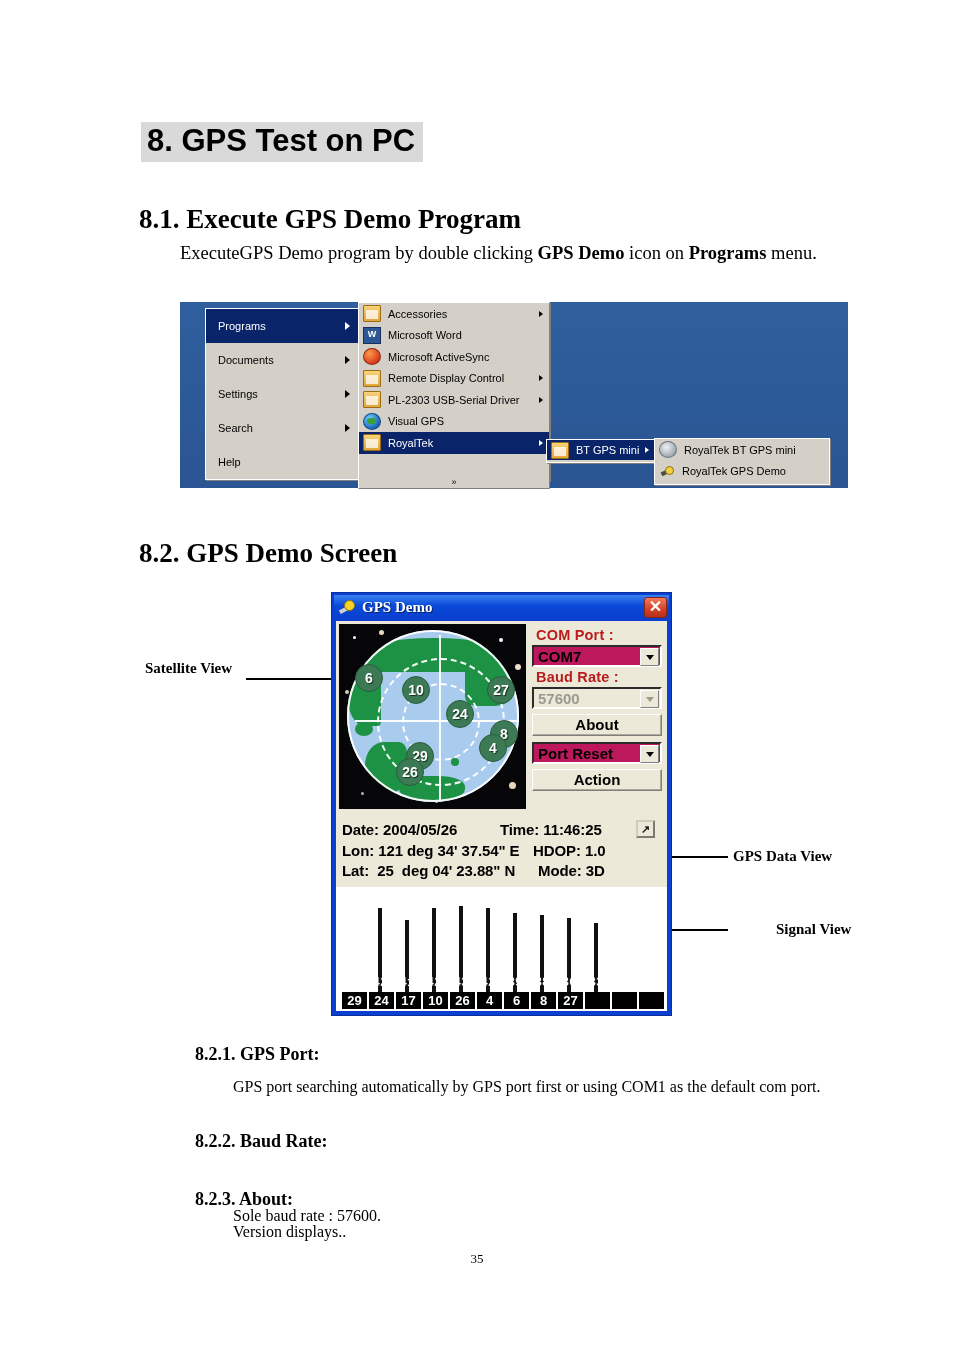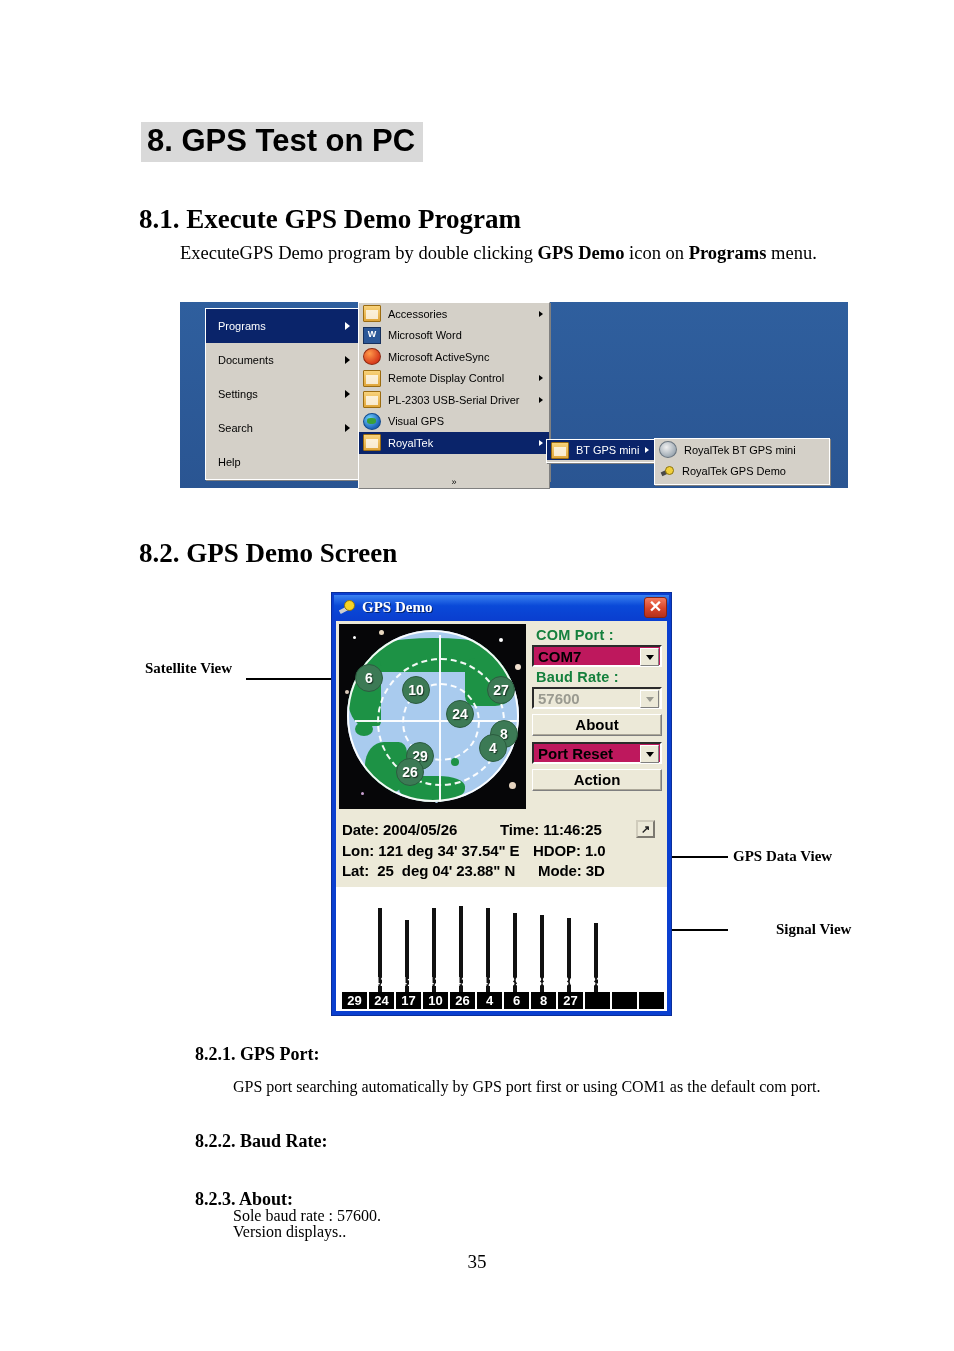--- a/index.html
+++ b/index.html
@@ -78,21 +78,21 @@
   #sh-822 { top: 1131px; }
   #sb-822 { top: 1201px; }
   #sh-823 { top: 1189px; }
   #sb-823 { top: 1217px; }
 
   .page-num {
     position: absolute;
     left: 0; right: 0;
     top: 1251px;
     text-align: center;
-    font-size: 19px;
+    font-size: 13px;
   }
 
   
   #startmenu-figure {
     position: absolute;
     left: 180px;
     top: 302px;
     width: 668px;
     height: 186px;
     background: #2a5c9e;
@@ -421,21 +421,21 @@
 
   
   #gps-controls {
     position:absolute;
     left: 196px; top: 4px;
     width: 130px;
   }
   .ctl-label {
     font-size: 14.5px;
     font-weight: bold;
-    color:#15803d;
+    color:#b91c1c;
     margin: 2px 0 2px 4px;
     letter-spacing: .2px;
   }
   .combo {
     position: relative;
     height: 22px;
     background: #be185d;
     border: 2px inset #b4b0a4;
     border-top-color:#7f7f7f;
     border-left-color:#7f7f7f;

